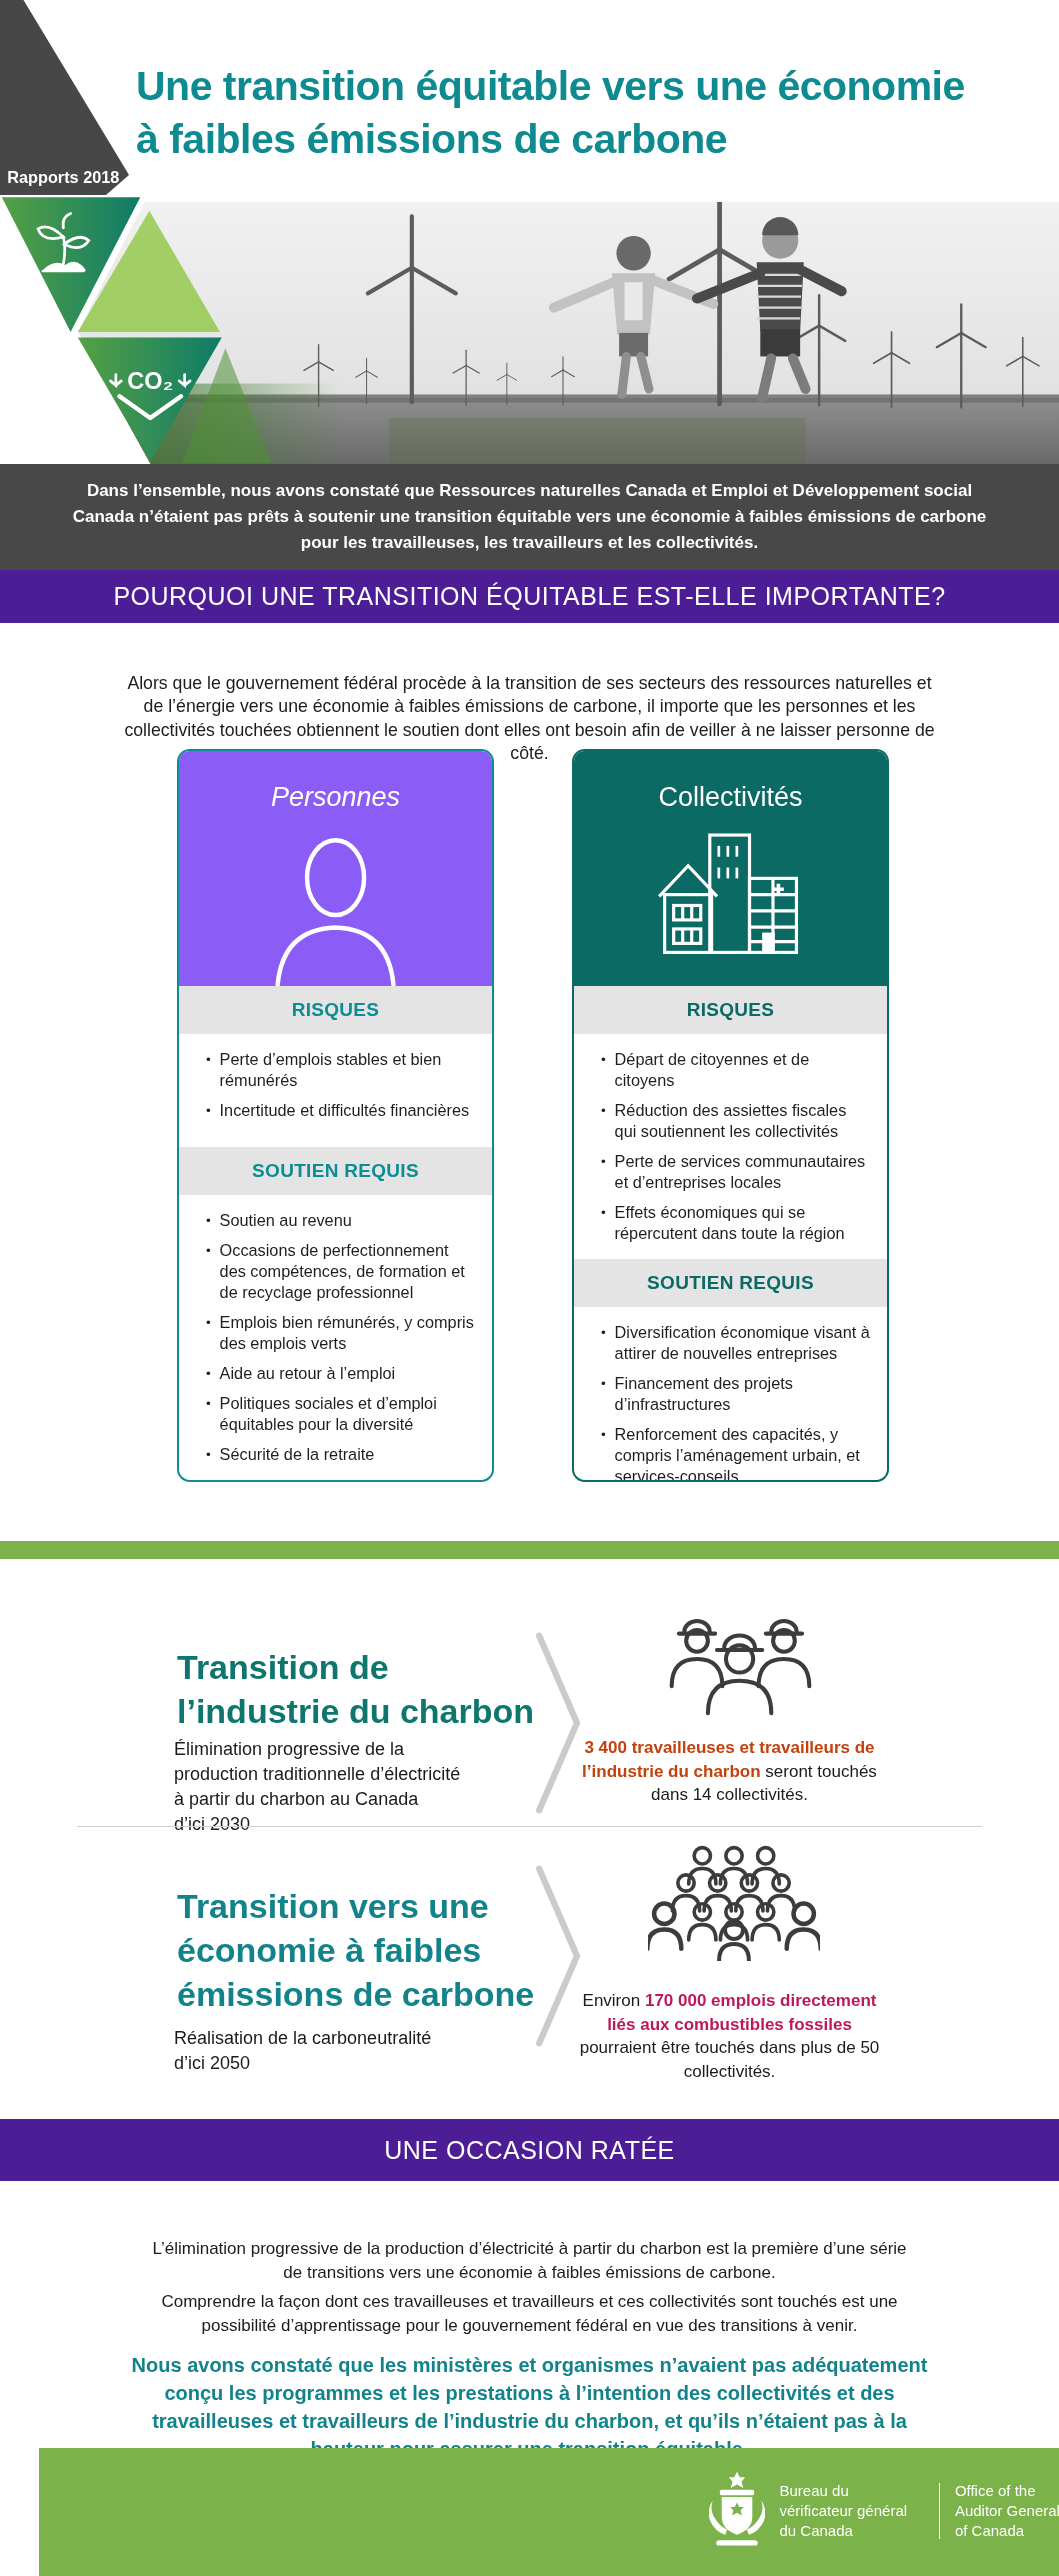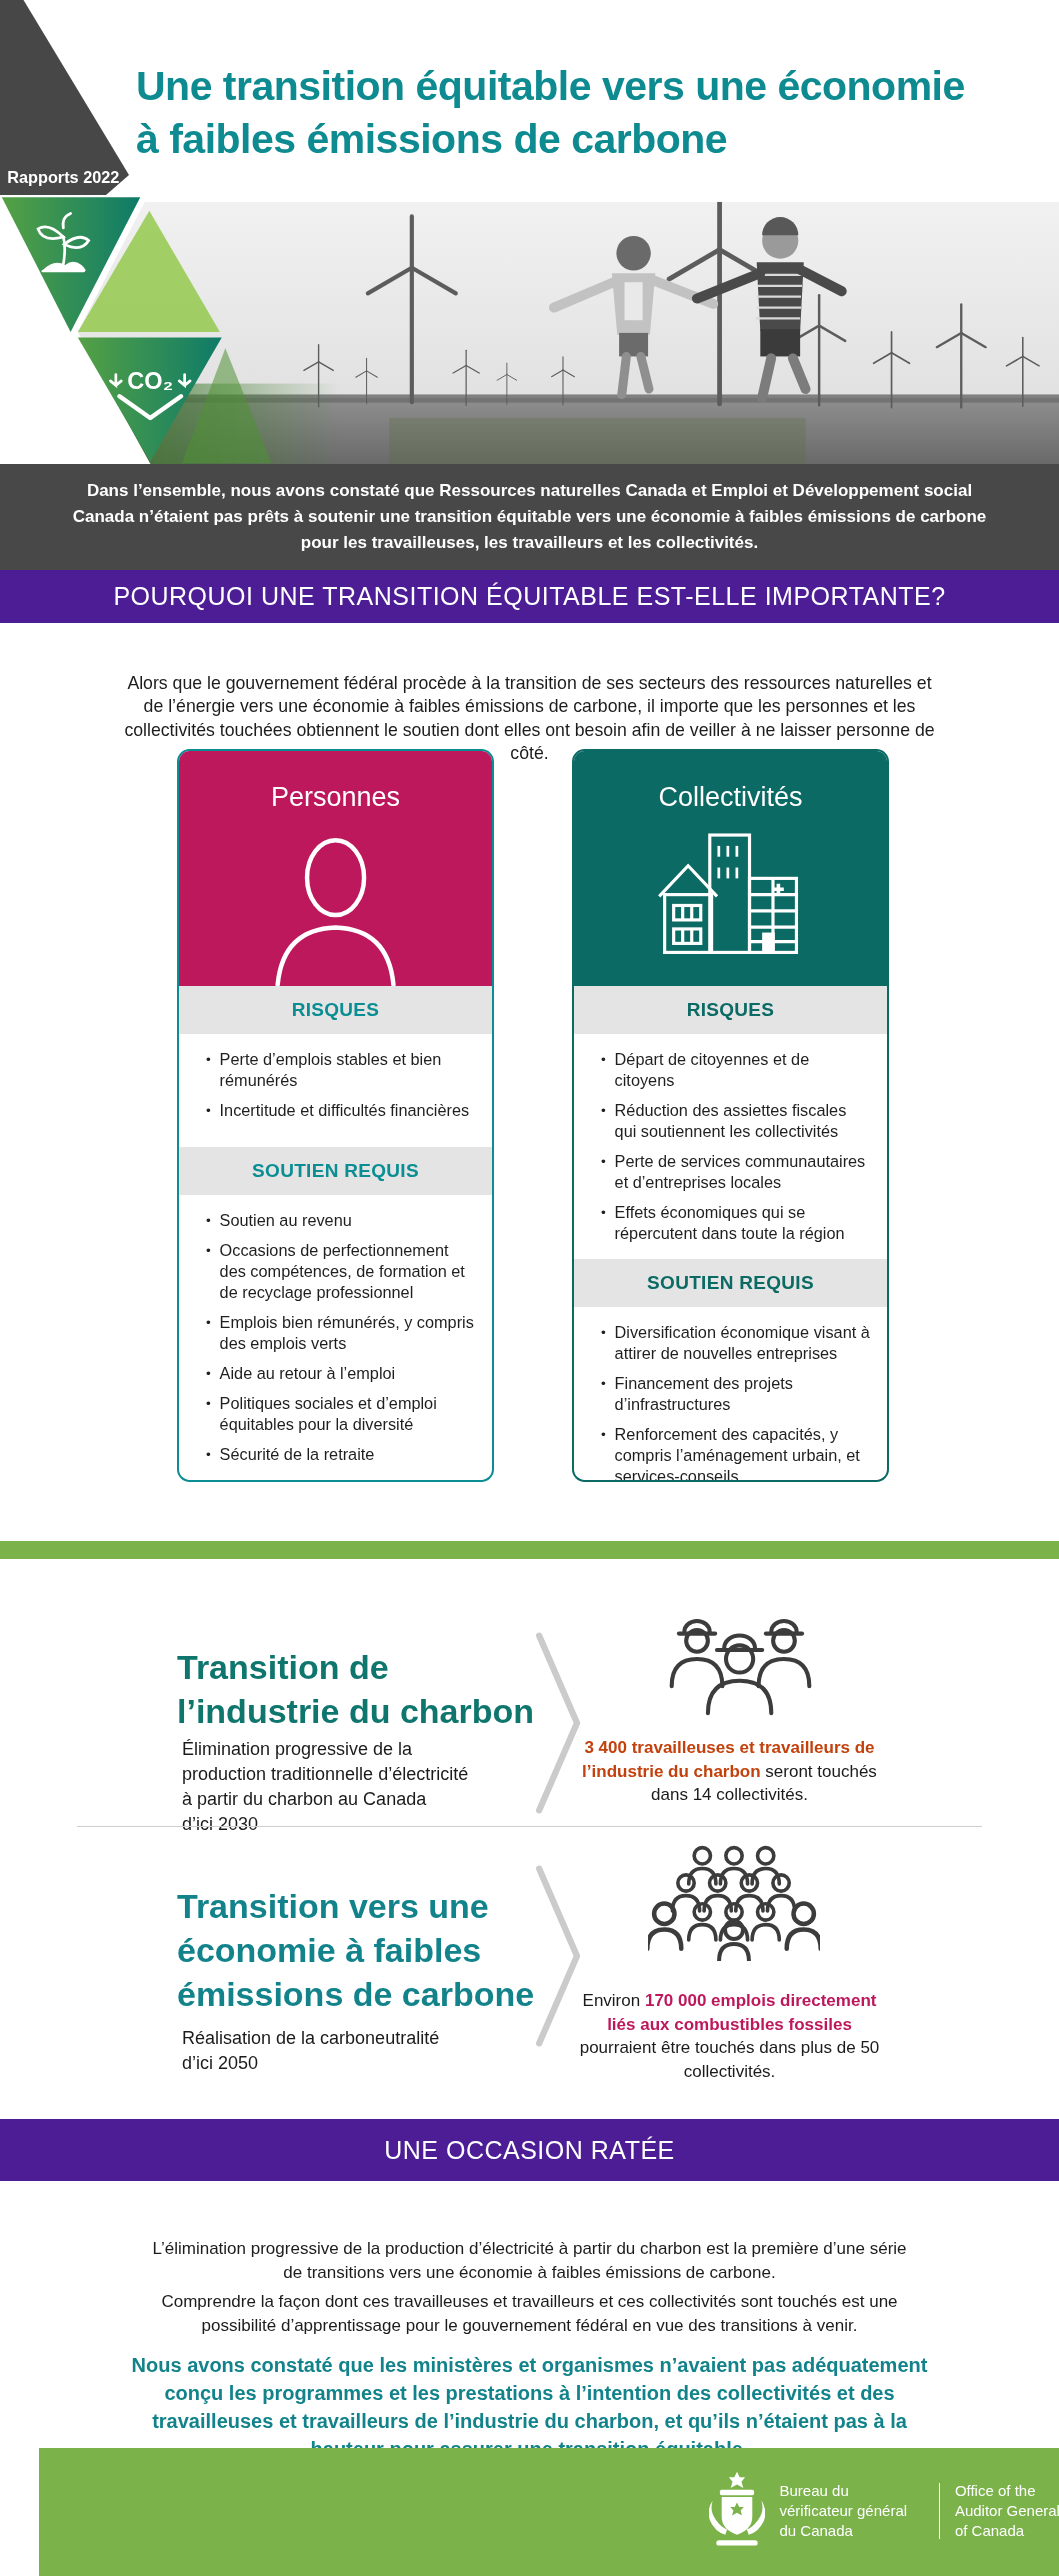--- a/index.html
+++ b/index.html
@@ -29,42 +29,42 @@
 
   .intro{position:absolute;left:122px;top:654px;width:815px;text-align:center;
          font-size:17.7px;line-height:23.5px;color:#1c1c1c;}
 
   
   .card{position:absolute;top:749px;width:317px;height:733px;background:#ffffff;
         border-radius:12.7px;box-sizing:border-box;overflow:hidden;}
   .card-personnes{left:177px;border:2.7px solid #0a8e94;}
   .card-collectivites{left:572px;border:2.7px solid #0c6a65;}
   .card-header{height:235px;display:flex;flex-direction:column;align-items:center;}
-  .card-personnes .card-header{background:#be185d;}
+  .card-personnes .card-header{background:#8b5cf6;font-style:italic;}
   .card-collectivites .card-header{background:#0c6a65;}
   .card-title{color:#ffffff;font-size:27px;margin-top:31px;}
   .card-icon{margin-top:12.7px;}
   .card-band{height:48px;background:#e4e4e4;display:flex;align-items:center;justify-content:center;
              font-size:19px;font-weight:bold;letter-spacing:0.3px;}
   .card-personnes .card-band{color:#0a8e94;}
   .card-collectivites .card-band{color:#0c6a65;}
   .card-list{list-style:none;margin:0;padding:15.4px 16.3px 5.4px 27px;}
   .card-list li{position:relative;padding-left:13.6px;margin-bottom:9px;
                 font-size:16.3px;line-height:21px;color:#1f1f1f;}
   .card-list li::before{content:"•";position:absolute;left:0;top:0;font-size:13.6px;color:#1f1f1f;}
   .card-personnes  .list-risks{min-height:113px;box-sizing:border-box;}
   .card-collectivites .list-risks{min-height:210px;box-sizing:border-box;}
 
   .green-divider{position:absolute;left:0;top:1541px;width:1059px;height:18px;background:#7bb24a;}
 
   
   .t-heading{position:absolute;left:177px;font-weight:bold;font-size:34px;line-height:44px;white-space:pre-line;}
   .t-heading-coal{top:1617px;color:#0f766e;}
   .t-heading-lowcarbon{top:1856px;color:#13838b;}
-  .t-body{position:absolute;left:182px;font-size:18px;line-height:25px;color:#1b1b1b;white-space:pre-line;}
+  .t-body{position:absolute;left:174px;font-size:18px;line-height:25px;color:#1b1b1b;white-space:pre-line;}
   .t-body-coal{top:1719px;}
   .t-body-lowcarbon{top:2008px;}
   .t-chevron{position:absolute;left:532px;}
   .t-chevron-1{top:1628px;}
   .t-chevron-2{top:1861px;}
   .t-icon{position:absolute;}
   .workers-icon{left:659px;top:1610px;}
   .crowd-icon{left:648px;top:1843px;}
   .t-caption{position:absolute;left:570px;width:319px;text-align:center;
              font-size:17px;line-height:23.5px;color:#1b1b1b;}
@@ -89,21 +89,21 @@
   .footer-sep{width:1.4px;height:56px;background:#ffffff;margin:0 14.5px;}
   .footer-fr{margin-left:14.5px;width:145px;}
   .footer-en{width:136px;}
 </style>
 </head>
 <body>
 
 <div class="page">
 
   <div class="ribbon"></div>
-  <div class="ribbon-label">Rapports 2022</div>
+  <div class="ribbon-label">Rapports 2018</div>
   <h1 class="page-title">Une transition équitable vers une économie
 à faibles émissions de carbone</h1>
 
   <div class="hero">
     <svg width="1059" height="270" viewBox="0 0 1170 298">
       <defs>
         <linearGradient id="sky" x1="0" y1="0" x2="0" y2="1">
           <stop offset="0" stop-color="#f1f1f1"></stop>
             <stop offset="1" stop-color="#e0e0e0"></stop>
         </linearGradient>

